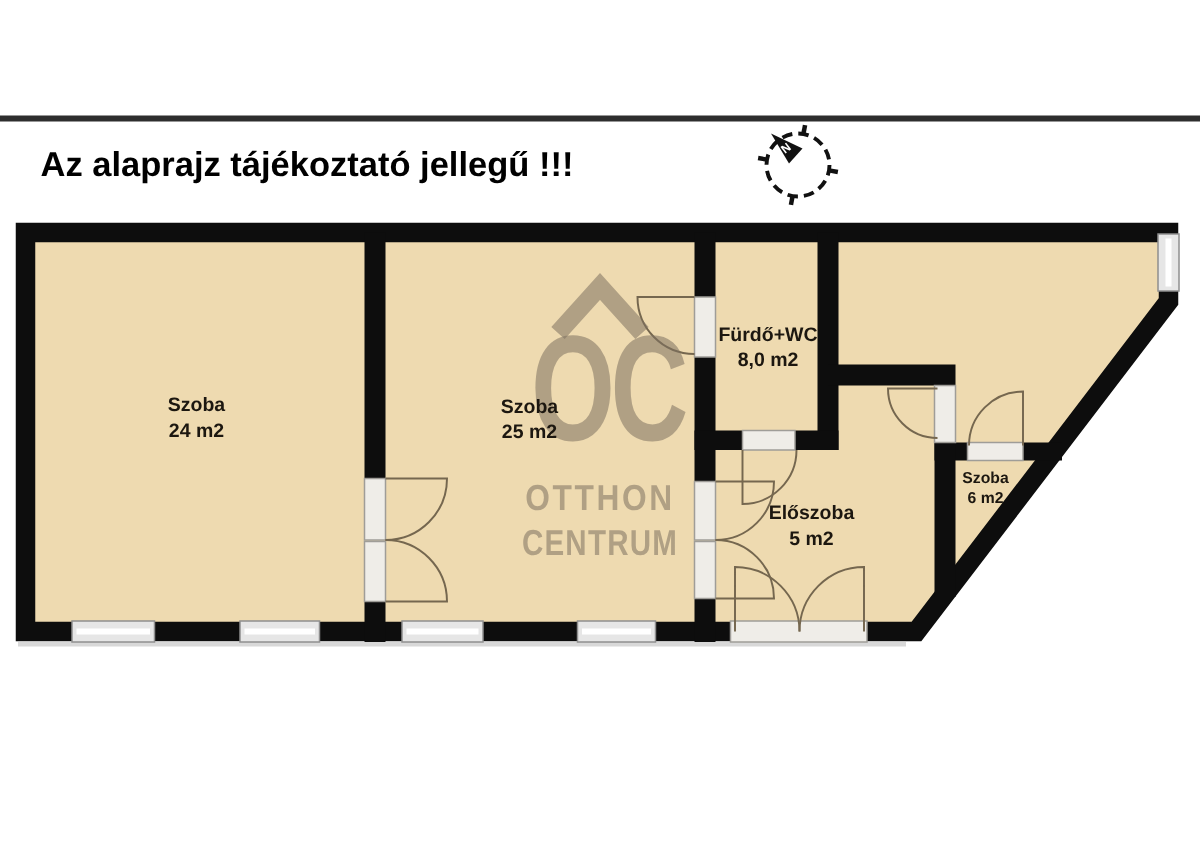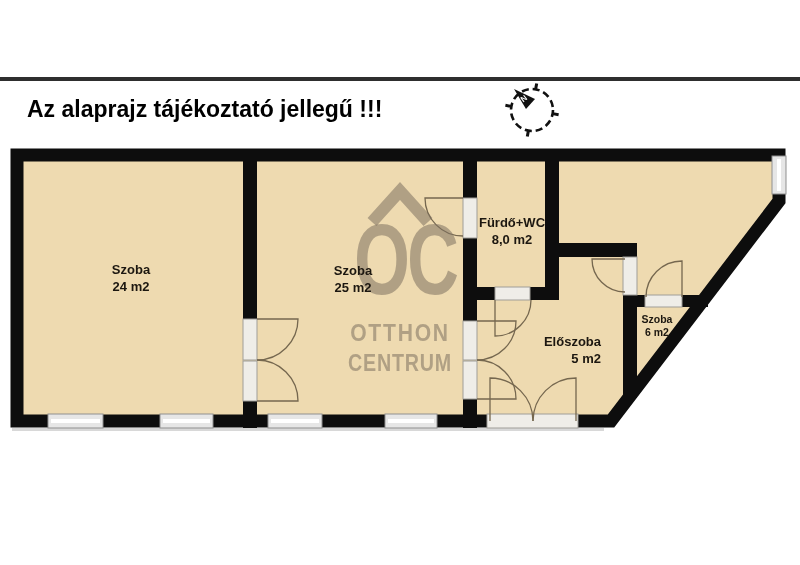--- a/index.html
+++ b/index.html
@@ -123,18 +123,18 @@
     <span>25 m2</span>
   </div>
   <div class="room-label" style="left:452px;top:215px;width:120px;">
     <span>Fürdő+WC</span><br>
     <span>8,0 m2</span>
   </div>
   <div class="room-label small" style="left:617px;top:313px;width:80px;">
     <span>Szoba</span><br>
     <span>6 m2</span>
   </div>
-  <div class="room-label" style="left:481px;top:334px;width:120px;text-align:right;">
+  <div class="room-label" style="left:481px;top:334px;width:120px;">
     <span>Előszoba</span><br>
     <span>5 m2</span>
   </div>
 
 </div>
 
 </body></html>

